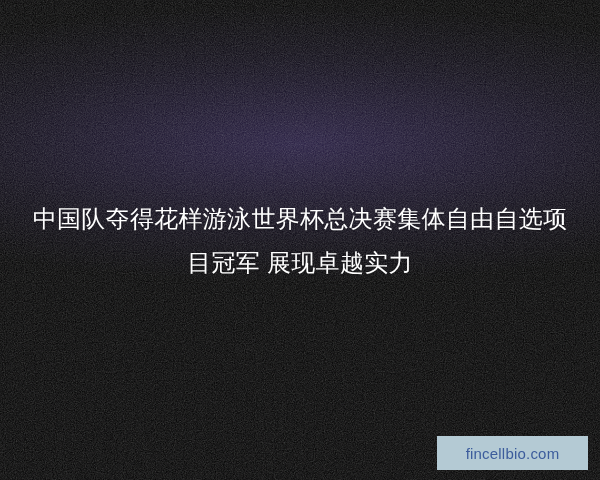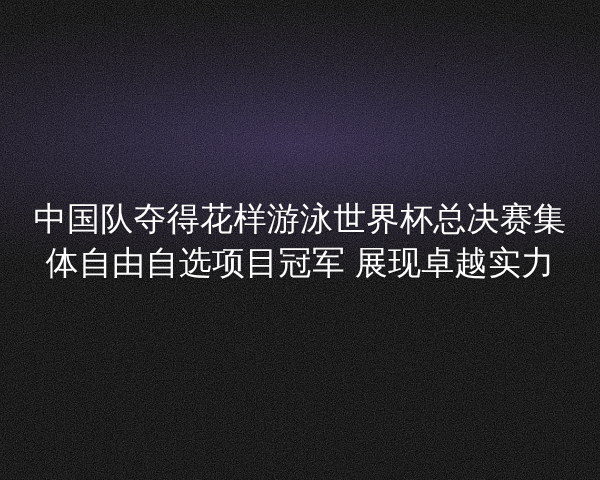--- a/index.html
+++ b/index.html
@@ -57,21 +57,21 @@
   }
 
   
   #headline {
     position: absolute;
     left: 0;
     right: 0;
     top: 197px;
     text-align: center;
     color: #ffffff;
-    font-size: 33px;
+    font-size: 24px;
     line-height: 44px;
     letter-spacing: 0.3px;
     font-weight: 400;
     padding: 0 22px;
     box-sizing: border-box;
     text-shadow: 0 1px 2px rgba(0, 0, 0, 0.30);
     white-space: normal;
     pointer-events: none;
   }
 
@@ -106,14 +106,17 @@
   <svg id="bg-noise" width="600" height="480" aria-hidden="true">
     <filter id="grainFilter">
       <feTurbulence type="fractalNoise" baseFrequency="0.9" numOctaves="3" stitchTiles="stitch"></feTurbulence>
       <feColorMatrix type="saturate" values="0.15"></feColorMatrix>
     </filter>
     <rect width="600" height="480" filter="url(#grainFilter)"></rect>
   </svg>
 
   <div id="headline">中国队夺得花样游泳世界杯总决赛集体自由自选项目冠军 展现卓越实力</div>
 
+  <div id="watermark">
+    <span id="watermark-text">fincellbio.com</span>
+  </div>
 
 </div>
 
 </body></html>

